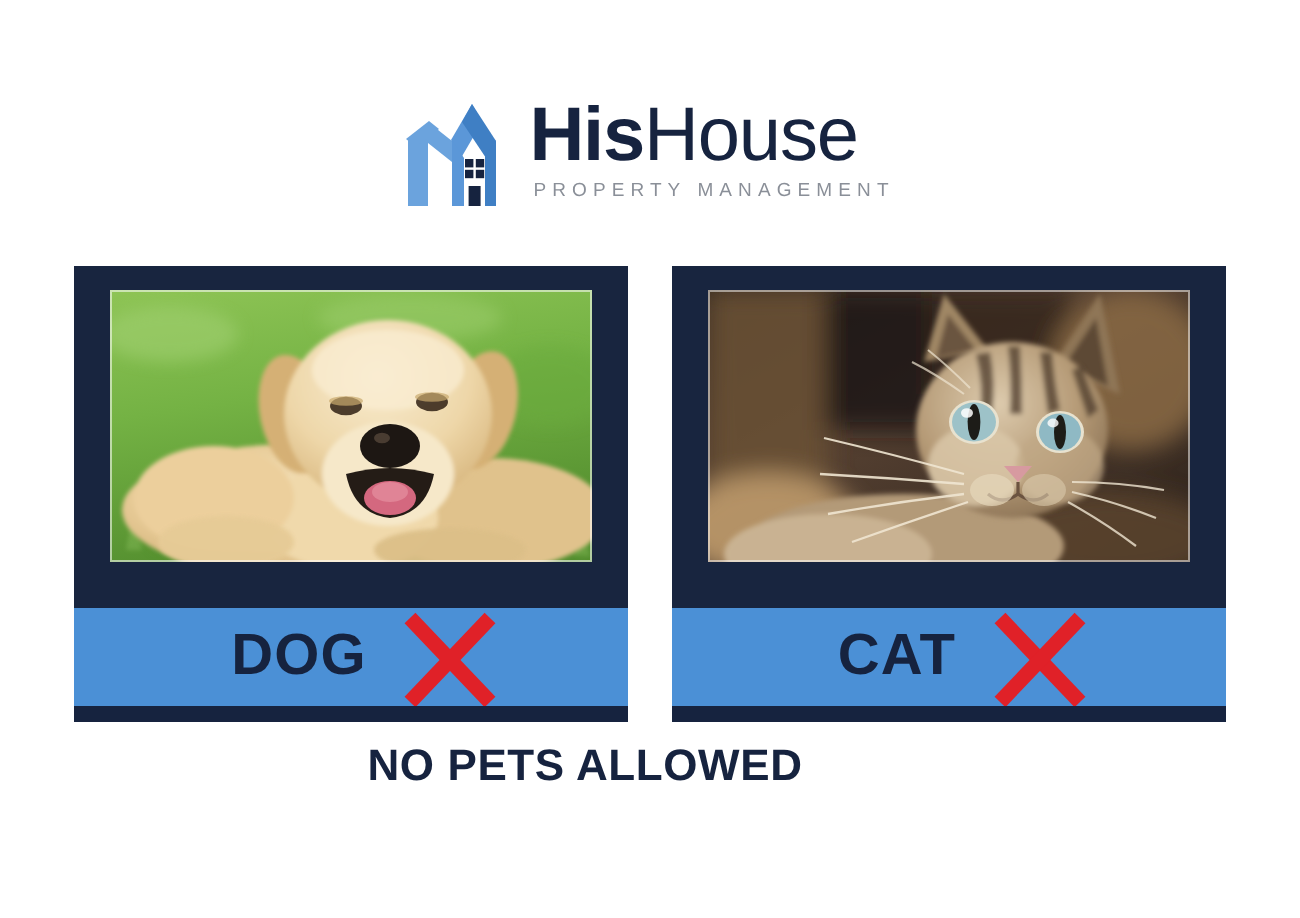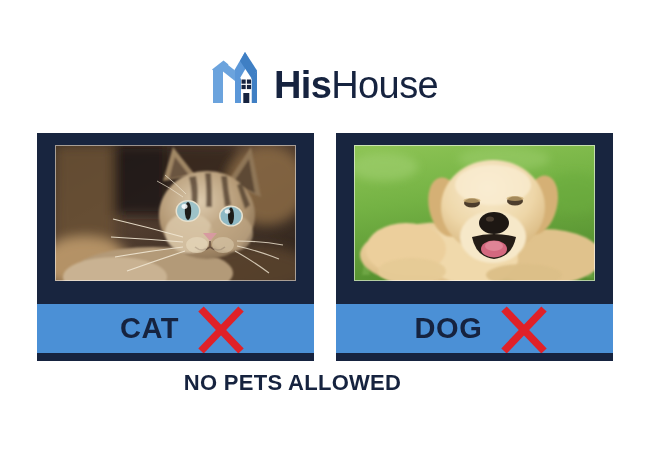--- a/index.html
+++ b/index.html
@@ -28,21 +28,21 @@
     left: 0;
     top: 47px;
     width: 650px;
     height: 66px;
     display: flex;
     align-items: flex-start;
     justify-content: center;
   }
   .logo-inner {
     display: flex;
-    align-items: flex-end;
+    align-items: flex-start;
     gap: 16px;
   }
   .logo-mark {
     width: 46px;
     height: 56px;
     flex: none;
     display: block;
     margin-top: 1px;
   }
   .logo-words {
@@ -191,145 +191,27 @@
         <rect x="29.5" y="31.5" width="4.2" height="4.2" fill="#16233f"></rect>
         <rect x="34.9" y="31.5" width="4.2" height="4.2" fill="#16233f"></rect>
         <rect x="29.5" y="36.9" width="4.2" height="4.2" fill="#16233f"></rect>
         <rect x="34.9" y="36.9" width="4.2" height="4.2" fill="#16233f"></rect>
 
         <rect x="31.3" y="45" width="6" height="10" fill="#16233f"></rect>
       </svg>
 
       <div class="logo-words">
         <div class="logo-wordmark"><span class="w-bold">His</span><span class="w-light">House</span></div>
+        <div class="logo-tagline">PROPERTY MANAGEMENT</div>
       </div>
 
     </div>
   </div>
 
   <div class="panels">
-
-    <div class="pet-card">
-
-      <div class="photo-frame">
-        <svg viewBox="0 0 241 136" preserveAspectRatio="xMidYMid slice" aria-hidden="true">
-          <defs>
-            <linearGradient id="catBg" x1="0" y1="0" x2="1" y2="1">
-              <stop offset="0%" stop-color="#3a2d22"></stop>
-              <stop offset="40%" stop-color="#564132"></stop>
-              <stop offset="100%" stop-color="#2b211a"></stop>
-            </linearGradient>
-            <radialGradient id="catHead" cx="0.42" cy="0.35" r="0.78">
-              <stop offset="0%" stop-color="#ddcbae"></stop>
-              <stop offset="55%" stop-color="#b59a76"></stop>
-              <stop offset="100%" stop-color="#7d654a"></stop>
-            </radialGradient>
-            <filter id="catSoft" x="-25%" y="-25%" width="150%" height="150%">
-              <feGaussianBlur stdDeviation="1.3"></feGaussianBlur>
-            </filter>
-            <filter id="catBlurBig" x="-30%" y="-30%" width="160%" height="160%">
-              <feGaussianBlur stdDeviation="6"></feGaussianBlur>
-            </filter>
-          </defs>
-
-          <rect x="0" y="0" width="241" height="136" fill="url(#catBg)"></rect>
-          <g filter="url(#catBlurBig)" opacity="0.85">
-            <rect x="0" y="0" width="60" height="136" fill="#6b5135"></rect>
-            <rect x="58" y="0" width="56" height="70" fill="#1e1813"></rect>
-            <rect x="112" y="0" width="70" height="52" fill="#35281e"></rect>
-            <ellipse cx="212" cy="40" rx="40" ry="40" fill="#8a6a44"></ellipse>
-            <ellipse cx="30" cy="118" rx="46" ry="26" fill="#c6a170"></ellipse>
-            <ellipse cx="200" cy="124" rx="58" ry="24" fill="#5b452f"></ellipse>
-          </g>
-
-          <g filter="url(#catSoft)">
-            <ellipse cx="98" cy="128" rx="80" ry="26" fill="#b39a78"></ellipse>
-            <ellipse cx="60" cy="132" rx="52" ry="20" fill="#c9b292"></ellipse>
-          </g>
-
-          <g filter="url(#catSoft)">
-            <path d="M172 38 L196 2 L206 52 Z" fill="#8f7657"></path>
-            <path d="M178 38 L194 14 L200 48 Z" fill="#5d4936"></path>
-          </g>
-
-          <g filter="url(#catSoft)">
-            <path d="M108 36 L118 2 L140 30 Z" fill="#a08765"></path>
-            <path d="M114 34 L120 12 L134 30 Z" fill="#6a5440"></path>
-          </g>
-
-          <g filter="url(#catSoft)">
-            <ellipse cx="152" cy="70" rx="48" ry="44" fill="url(#catHead)"></ellipse>
-
-            <g fill="#4e3c2c" opacity="0.75">
-              <path d="M134 32 Q138 48 136 62 L142 62 Q144 46 141 31 Z"></path>
-              <path d="M150 28 Q152 46 151 62 L157 62 Q157 45 156 28 Z"></path>
-              <path d="M166 31 Q168 47 170 62 L176 60 Q173 45 172 31 Z"></path>
-              <path d="M182 40 Q186 52 190 64 L195 60 Q190 48 187 38 Z"></path>
-            </g>
-
-            <ellipse cx="134" cy="88" rx="24" ry="20" fill="#d9c7a8" opacity="0.85"></ellipse>
-            <ellipse cx="176" cy="88" rx="22" ry="19" fill="#c0a886" opacity="0.7"></ellipse>
-          </g>
-
-          <g>
-            <ellipse cx="133" cy="66" rx="12.5" ry="11" fill="#e8e2cf"></ellipse>
-            <ellipse cx="133" cy="66" rx="11" ry="9.8" fill="#9dc2c8"></ellipse>
-            <ellipse cx="133" cy="66" rx="3.2" ry="9" fill="#1d1c18"></ellipse>
-            <ellipse cx="129.5" cy="61.5" rx="3" ry="2.4" fill="#ffffff" opacity="0.85"></ellipse>
-
-            <ellipse cx="176" cy="71" rx="12" ry="10.5" fill="#e8e2cf"></ellipse>
-            <ellipse cx="176" cy="71" rx="10.5" ry="9.3" fill="#8fb9c4"></ellipse>
-            <ellipse cx="176" cy="71" rx="3" ry="8.5" fill="#1d1c18"></ellipse>
-            <ellipse cx="172.5" cy="66.5" rx="2.8" ry="2.2" fill="#ffffff" opacity="0.8"></ellipse>
-          </g>
-
-          <g>
-            <path d="M148 88 L162 88 L155 96 Z" fill="#d79aa0"></path>
-            <path d="M155 96 L155 102" stroke="#6b5340" stroke-width="1.6"></path>
-            <path d="M155 102 Q147 108 140 102" stroke="#6b5340" stroke-width="1.6" fill="none"></path>
-            <path d="M155 102 Q163 108 170 102" stroke="#6b5340" stroke-width="1.6" fill="none"></path>
-            <ellipse cx="142" cy="100" rx="11" ry="8" fill="#e6d7bb" opacity="0.7"></ellipse>
-            <ellipse cx="168" cy="100" rx="11" ry="8" fill="#dccaa d" opacity="0"></ellipse>
-            <ellipse cx="168" cy="100" rx="11" ry="8" fill="#dbc9ab" opacity="0.6"></ellipse>
-          </g>
-
-          <g stroke="#f0e6d2" stroke-width="1.15" fill="none" opacity="0.9">
-            <path d="M128 92 Q92 82 58 74"></path>
-            <path d="M128 97 Q92 94 56 92"></path>
-            <path d="M128 102 Q94 106 60 112"></path>
-            <path d="M130 106 Q100 116 72 126"></path>
-          </g>
-
-          <g stroke="#f0e6d2" stroke-width="1.1" fill="none" opacity="0.8">
-            <path d="M182 96 Q206 96 228 100"></path>
-            <path d="M182 101 Q204 106 224 114"></path>
-            <path d="M180 106 Q198 116 214 128"></path>
-          </g>
-
-          <g stroke="#efe5d1" stroke-width="1" fill="none" opacity="0.7">
-            <path d="M128 52 Q114 42 102 36"></path>
-            <path d="M131 49 Q120 38 110 30"></path>
-          </g>
-
-          <rect x="0.5" y="0.5" width="240" height="135" fill="none" stroke="#ffffff" stroke-width="1" opacity="0.5"></rect>
-        </svg>
-      </div>
-
-      <div class="label-band">
-        <div class="band-row">
-          <span class="pet-label">CAT</span>
-          <svg class="x-mark" viewBox="0 0 52 52" aria-hidden="true">
-            <line x1="6" y1="5" x2="46" y2="47" stroke="#e02128" stroke-width="7.5" stroke-linecap="butt"></line>
-            <line x1="46" y1="5" x2="6" y2="47" stroke="#e02128" stroke-width="7.5" stroke-linecap="butt"></line>
-          </svg>
-        </div>
-      </div>
-
-      <div class="card-foot"></div>
-    </div>
 
     <div class="pet-card">
 
       <div class="photo-frame">
         <svg viewBox="0 0 241 136" preserveAspectRatio="xMidYMid slice" aria-hidden="true">
           <defs>
             <linearGradient id="dogGrass" x1="0" y1="0" x2="0.25" y2="1">
               <stop offset="0%" stop-color="#8ec455"></stop>
               <stop offset="45%" stop-color="#74b244"></stop>
               <stop offset="100%" stop-color="#548f2f"></stop>
@@ -423,17 +305,136 @@
           <svg class="x-mark" viewBox="0 0 52 52" aria-hidden="true">
             <line x1="6" y1="5" x2="46" y2="47" stroke="#e02128" stroke-width="7.5" stroke-linecap="butt"></line>
             <line x1="46" y1="5" x2="6" y2="47" stroke="#e02128" stroke-width="7.5" stroke-linecap="butt"></line>
           </svg>
         </div>
       </div>
 
       <div class="card-foot"></div>
     </div>
 
+    <div class="pet-card">
+
+      <div class="photo-frame">
+        <svg viewBox="0 0 241 136" preserveAspectRatio="xMidYMid slice" aria-hidden="true">
+          <defs>
+            <linearGradient id="catBg" x1="0" y1="0" x2="1" y2="1">
+              <stop offset="0%" stop-color="#3a2d22"></stop>
+              <stop offset="40%" stop-color="#564132"></stop>
+              <stop offset="100%" stop-color="#2b211a"></stop>
+            </linearGradient>
+            <radialGradient id="catHead" cx="0.42" cy="0.35" r="0.78">
+              <stop offset="0%" stop-color="#ddcbae"></stop>
+              <stop offset="55%" stop-color="#b59a76"></stop>
+              <stop offset="100%" stop-color="#7d654a"></stop>
+            </radialGradient>
+            <filter id="catSoft" x="-25%" y="-25%" width="150%" height="150%">
+              <feGaussianBlur stdDeviation="1.3"></feGaussianBlur>
+            </filter>
+            <filter id="catBlurBig" x="-30%" y="-30%" width="160%" height="160%">
+              <feGaussianBlur stdDeviation="6"></feGaussianBlur>
+            </filter>
+          </defs>
+
+          <rect x="0" y="0" width="241" height="136" fill="url(#catBg)"></rect>
+          <g filter="url(#catBlurBig)" opacity="0.85">
+            <rect x="0" y="0" width="60" height="136" fill="#6b5135"></rect>
+            <rect x="58" y="0" width="56" height="70" fill="#1e1813"></rect>
+            <rect x="112" y="0" width="70" height="52" fill="#35281e"></rect>
+            <ellipse cx="212" cy="40" rx="40" ry="40" fill="#8a6a44"></ellipse>
+            <ellipse cx="30" cy="118" rx="46" ry="26" fill="#c6a170"></ellipse>
+            <ellipse cx="200" cy="124" rx="58" ry="24" fill="#5b452f"></ellipse>
+          </g>
+
+          <g filter="url(#catSoft)">
+            <ellipse cx="98" cy="128" rx="80" ry="26" fill="#b39a78"></ellipse>
+            <ellipse cx="60" cy="132" rx="52" ry="20" fill="#c9b292"></ellipse>
+          </g>
+
+          <g filter="url(#catSoft)">
+            <path d="M172 38 L196 2 L206 52 Z" fill="#8f7657"></path>
+            <path d="M178 38 L194 14 L200 48 Z" fill="#5d4936"></path>
+          </g>
+
+          <g filter="url(#catSoft)">
+            <path d="M108 36 L118 2 L140 30 Z" fill="#a08765"></path>
+            <path d="M114 34 L120 12 L134 30 Z" fill="#6a5440"></path>
+          </g>
+
+          <g filter="url(#catSoft)">
+            <ellipse cx="152" cy="70" rx="48" ry="44" fill="url(#catHead)"></ellipse>
+
+            <g fill="#4e3c2c" opacity="0.75">
+              <path d="M134 32 Q138 48 136 62 L142 62 Q144 46 141 31 Z"></path>
+              <path d="M150 28 Q152 46 151 62 L157 62 Q157 45 156 28 Z"></path>
+              <path d="M166 31 Q168 47 170 62 L176 60 Q173 45 172 31 Z"></path>
+              <path d="M182 40 Q186 52 190 64 L195 60 Q190 48 187 38 Z"></path>
+            </g>
+
+            <ellipse cx="134" cy="88" rx="24" ry="20" fill="#d9c7a8" opacity="0.85"></ellipse>
+            <ellipse cx="176" cy="88" rx="22" ry="19" fill="#c0a886" opacity="0.7"></ellipse>
+          </g>
+
+          <g>
+            <ellipse cx="133" cy="66" rx="12.5" ry="11" fill="#e8e2cf"></ellipse>
+            <ellipse cx="133" cy="66" rx="11" ry="9.8" fill="#9dc2c8"></ellipse>
+            <ellipse cx="133" cy="66" rx="3.2" ry="9" fill="#1d1c18"></ellipse>
+            <ellipse cx="129.5" cy="61.5" rx="3" ry="2.4" fill="#ffffff" opacity="0.85"></ellipse>
+
+            <ellipse cx="176" cy="71" rx="12" ry="10.5" fill="#e8e2cf"></ellipse>
+            <ellipse cx="176" cy="71" rx="10.5" ry="9.3" fill="#8fb9c4"></ellipse>
+            <ellipse cx="176" cy="71" rx="3" ry="8.5" fill="#1d1c18"></ellipse>
+            <ellipse cx="172.5" cy="66.5" rx="2.8" ry="2.2" fill="#ffffff" opacity="0.8"></ellipse>
+          </g>
+
+          <g>
+            <path d="M148 88 L162 88 L155 96 Z" fill="#d79aa0"></path>
+            <path d="M155 96 L155 102" stroke="#6b5340" stroke-width="1.6"></path>
+            <path d="M155 102 Q147 108 140 102" stroke="#6b5340" stroke-width="1.6" fill="none"></path>
+            <path d="M155 102 Q163 108 170 102" stroke="#6b5340" stroke-width="1.6" fill="none"></path>
+            <ellipse cx="142" cy="100" rx="11" ry="8" fill="#e6d7bb" opacity="0.7"></ellipse>
+            <ellipse cx="168" cy="100" rx="11" ry="8" fill="#dccaa d" opacity="0"></ellipse>
+            <ellipse cx="168" cy="100" rx="11" ry="8" fill="#dbc9ab" opacity="0.6"></ellipse>
+          </g>
+
+          <g stroke="#f0e6d2" stroke-width="1.15" fill="none" opacity="0.9">
+            <path d="M128 92 Q92 82 58 74"></path>
+            <path d="M128 97 Q92 94 56 92"></path>
+            <path d="M128 102 Q94 106 60 112"></path>
+            <path d="M130 106 Q100 116 72 126"></path>
+          </g>
+
+          <g stroke="#f0e6d2" stroke-width="1.1" fill="none" opacity="0.8">
+            <path d="M182 96 Q206 96 228 100"></path>
+            <path d="M182 101 Q204 106 224 114"></path>
+            <path d="M180 106 Q198 116 214 128"></path>
+          </g>
+
+          <g stroke="#efe5d1" stroke-width="1" fill="none" opacity="0.7">
+            <path d="M128 52 Q114 42 102 36"></path>
+            <path d="M131 49 Q120 38 110 30"></path>
+          </g>
+
+          <rect x="0.5" y="0.5" width="240" height="135" fill="none" stroke="#ffffff" stroke-width="1" opacity="0.5"></rect>
+        </svg>
+      </div>
+
+      <div class="label-band">
+        <div class="band-row">
+          <span class="pet-label">CAT</span>
+          <svg class="x-mark" viewBox="0 0 52 52" aria-hidden="true">
+            <line x1="6" y1="5" x2="46" y2="47" stroke="#e02128" stroke-width="7.5" stroke-linecap="butt"></line>
+            <line x1="46" y1="5" x2="6" y2="47" stroke="#e02128" stroke-width="7.5" stroke-linecap="butt"></line>
+          </svg>
+        </div>
+      </div>
+
+      <div class="card-foot"></div>
+    </div>
+
   </div>
 
   <div class="footer-text">NO PETS ALLOWED</div>
 
 </div>
 
 </body></html>

